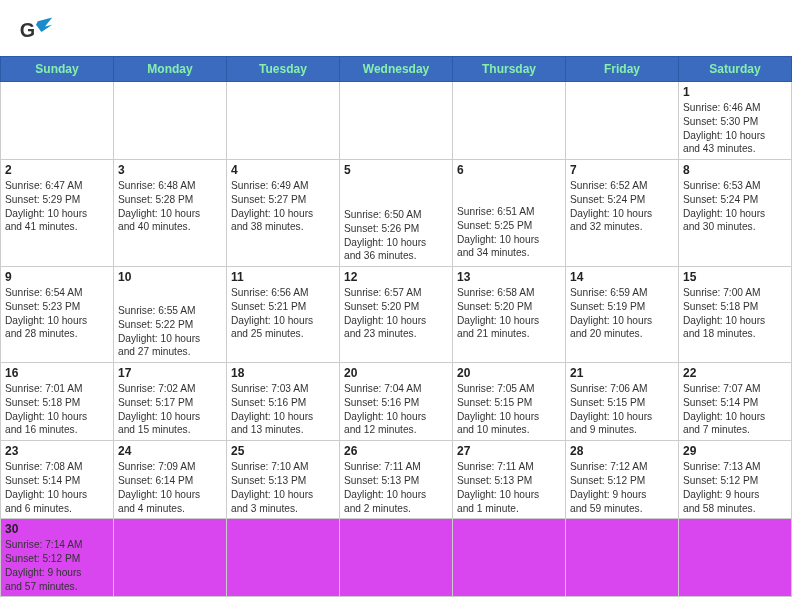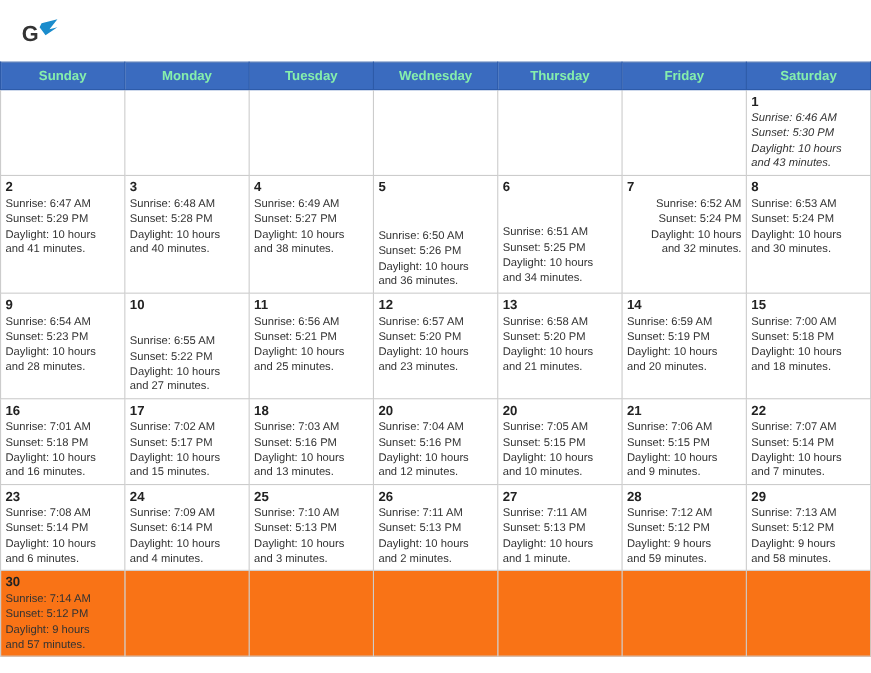--- a/index.html
+++ b/index.html
@@ -62,21 +62,21 @@
     }
     .calendar tbody td {
       vertical-align: top;
       border: 1px solid #ccc;
       padding: 3px 4px;
       width: 113px;
       min-height: 70px;
       background: #fff;
     }
     .calendar tbody tr:last-child td {
-      background: #f97316;
+      background: #d946ef;
     }
     .day-num {
       font-size: 12px;
       font-weight: bold;
       color: #222;
       display: block;
       margin-bottom: 2px;
     }
     .day-info {
       color: #333;
@@ -125,21 +125,21 @@
   <tbody id="calendar-body">
   <tr>
         <td class="empty"></td>
         <td class="empty"></td>
         <td class="empty"></td>
         <td class="empty"></td>
         <td class="empty"></td>
         <td class="empty"></td>
         <td>
           <span class="day-num">1</span>
-          <div class="day-info" style="white-space: pre-line; font-style: italic;">Sunrise: 6:46 AM
+          <div class="day-info" style="white-space: pre-line;">Sunrise: 6:46 AM
 Sunset: 5:30 PM
 Daylight: 10 hours
 and 43 minutes.</div>
         </td>
       </tr>
       <tr>
         <td>
           <span class="day-num">2</span>
           <div class="day-info" style="white-space: pre-line;">Sunrise: 6:47 AM
 Sunset: 5:29 PM
@@ -169,21 +169,21 @@
         </td>
         <td>
           <span class="day-num">6</span>
           <div class="day-info" style="white-space: pre-line; margin-top: 28px;">Sunrise: 6:51 AM
 Sunset: 5:25 PM
 Daylight: 10 hours
 and 34 minutes.</div>
         </td>
         <td>
           <span class="day-num">7</span>
-          <div class="day-info" style="white-space: pre-line; text-align: right;">Sunrise: 6:52 AM
+          <div class="day-info" style="white-space: pre-line;">Sunrise: 6:52 AM
 Sunset: 5:24 PM
 Daylight: 10 hours
 and 32 minutes.</div>
         </td>
         <td>
           <span class="day-num">8</span>
           <div class="day-info" style="white-space: pre-line;">Sunrise: 6:53 AM
 Sunset: 5:24 PM
 Daylight: 10 hours
 and 30 minutes.</div>

